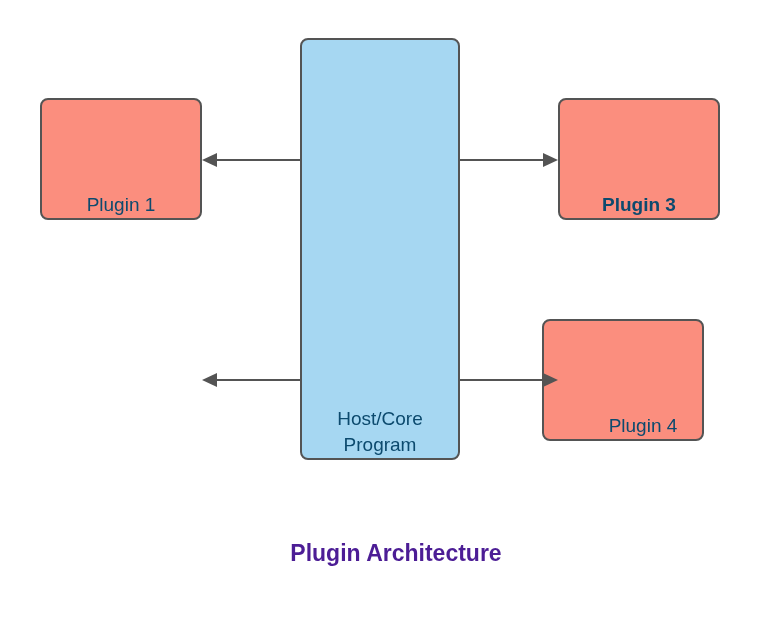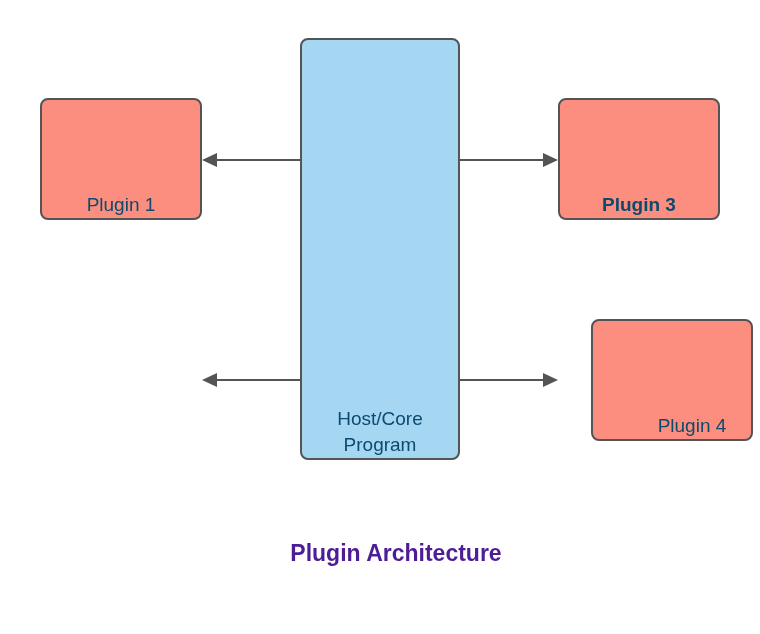--- a/index.html
+++ b/index.html
@@ -39,21 +39,21 @@
     top: 38px;
     width: 160px;
     height: 422px;
   }
   .host-label {
     max-width: 116px;
   }
   .p1 { left: 40px;  top: 98px;  }
   .p2 { left: 40px;  top: 319px; }
   .p3 { left: 558px; top: 98px; font-weight: bold;  }
-  .p4 { left: 591px; top: 319px; padding-left: 40px; }
+  .p4 { left: 542px; top: 319px; padding-left: 40px; }
 
   .arrow {
     position: absolute;
     height: 14px;
     width: 98px;
   }
   .arrow .line {
     position: absolute;
     top: 6px;
     height: 2px;

